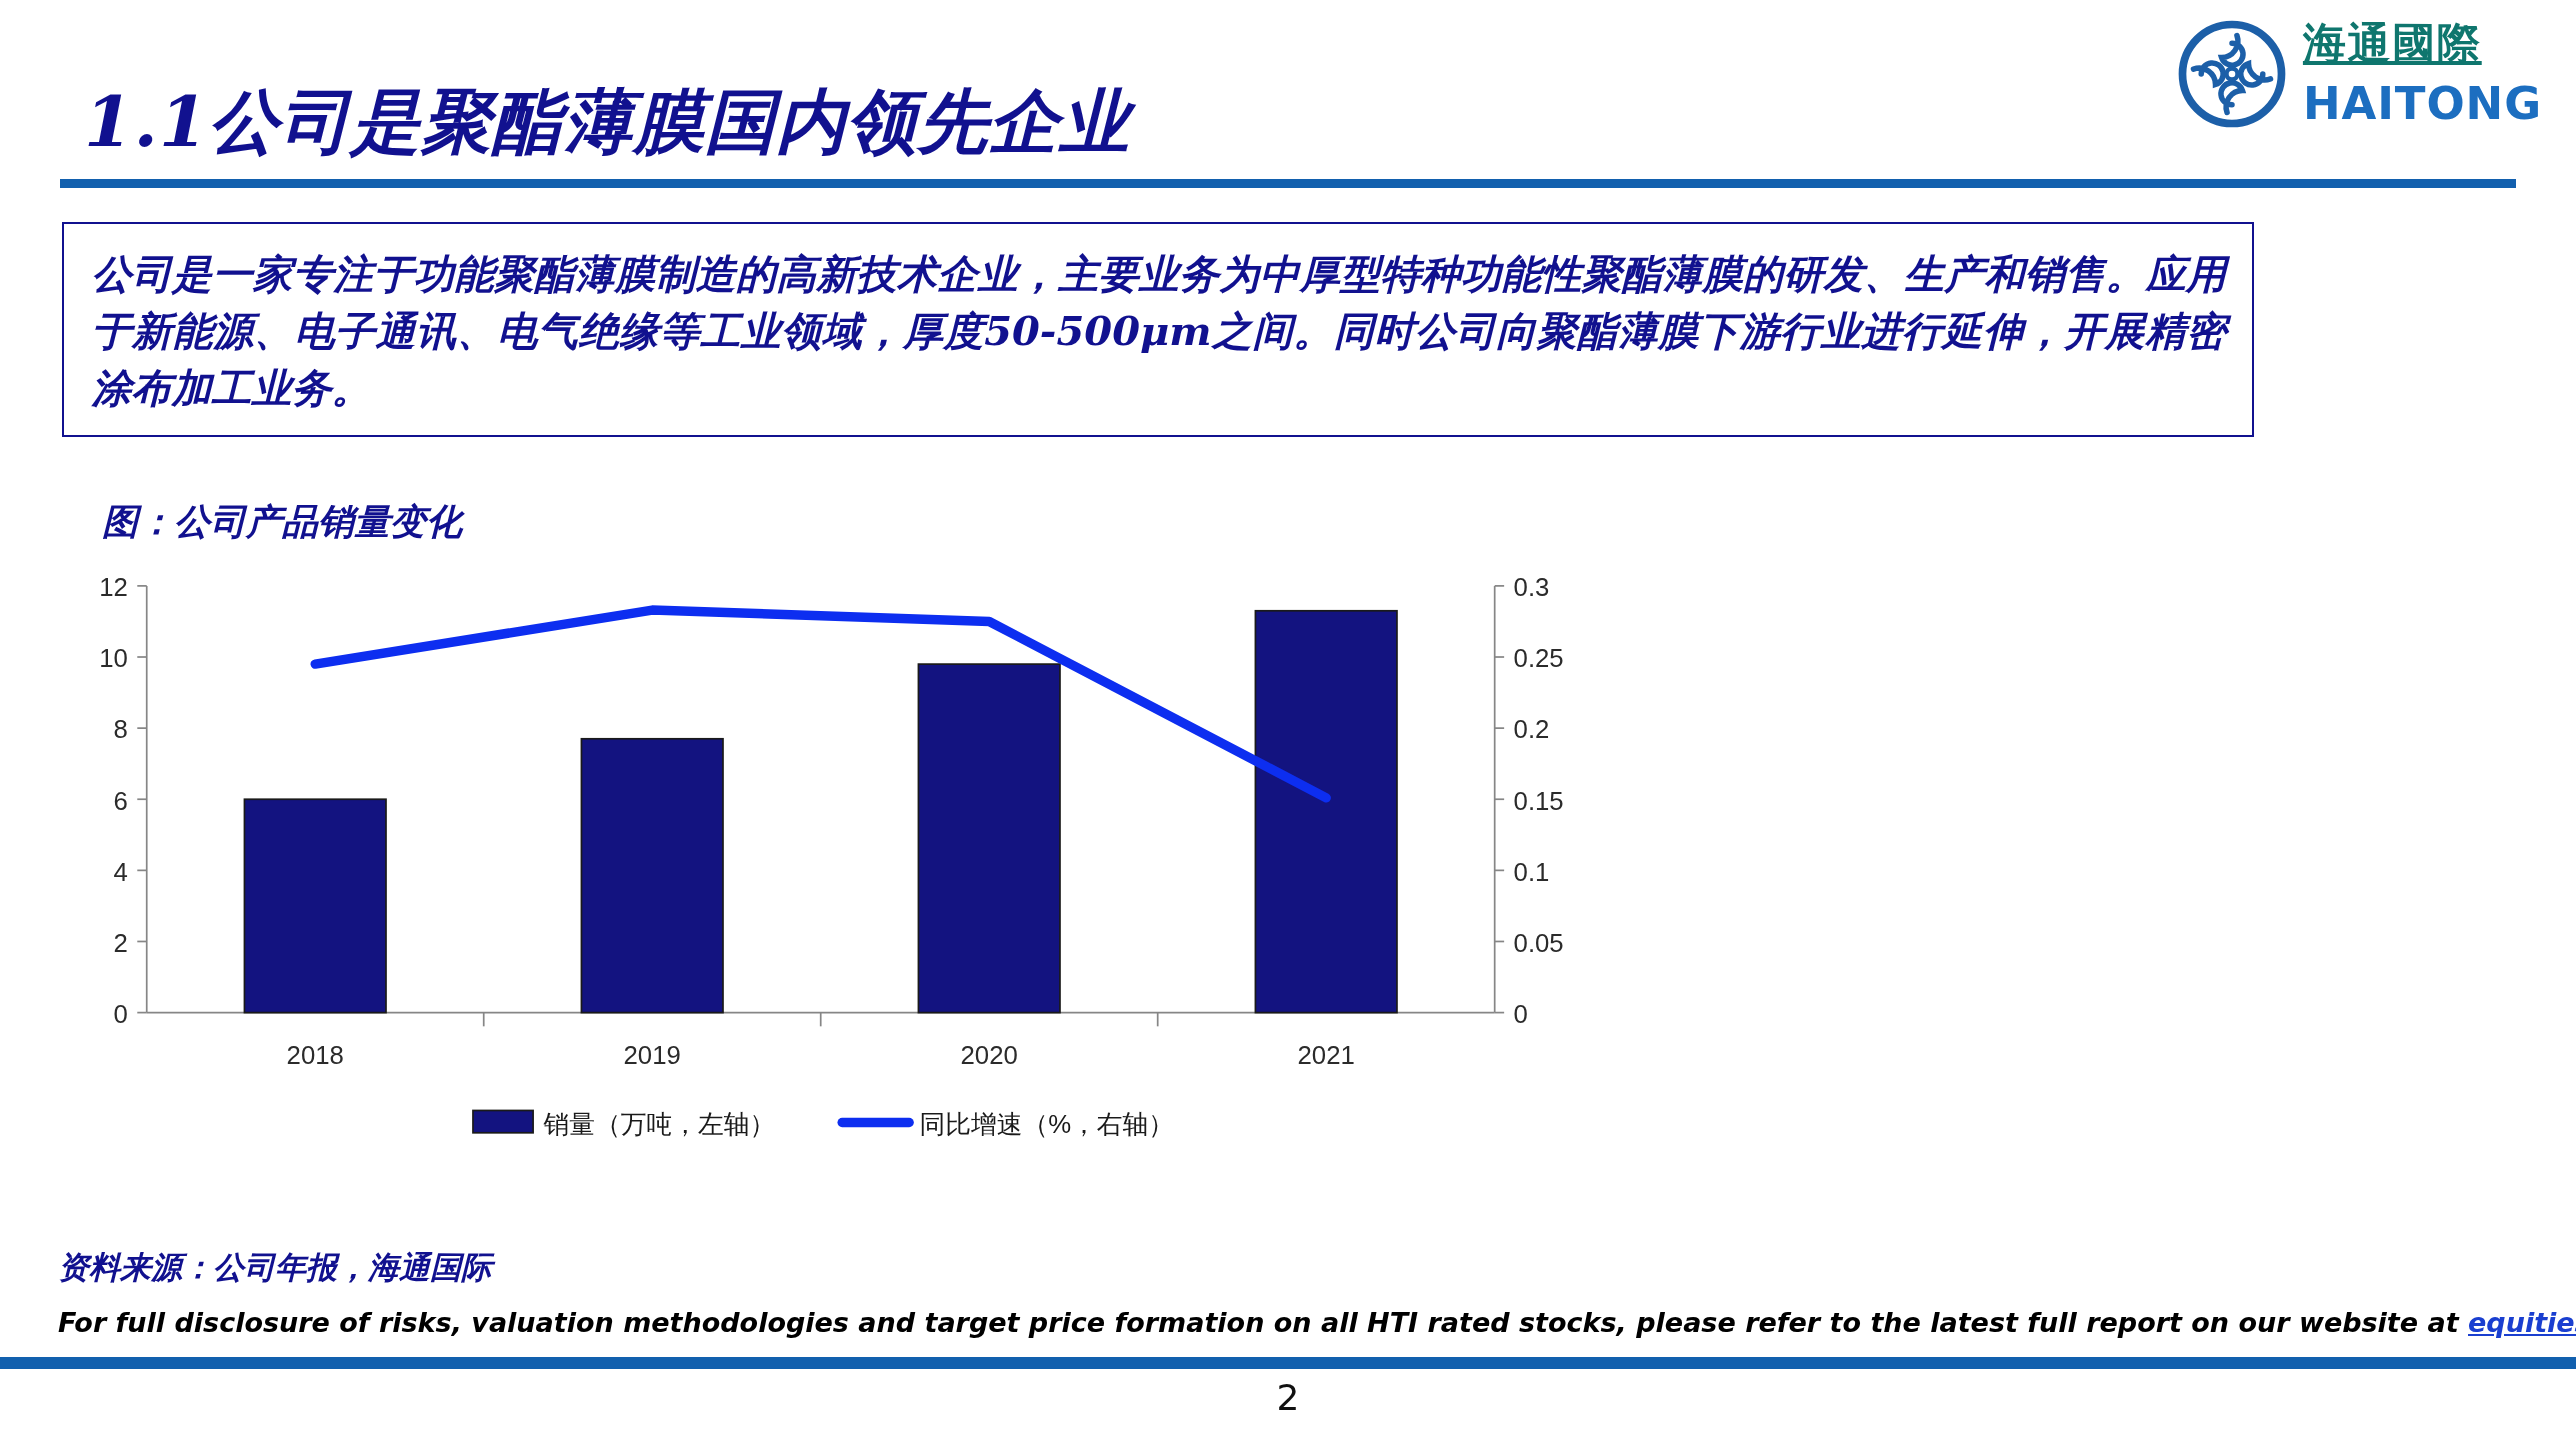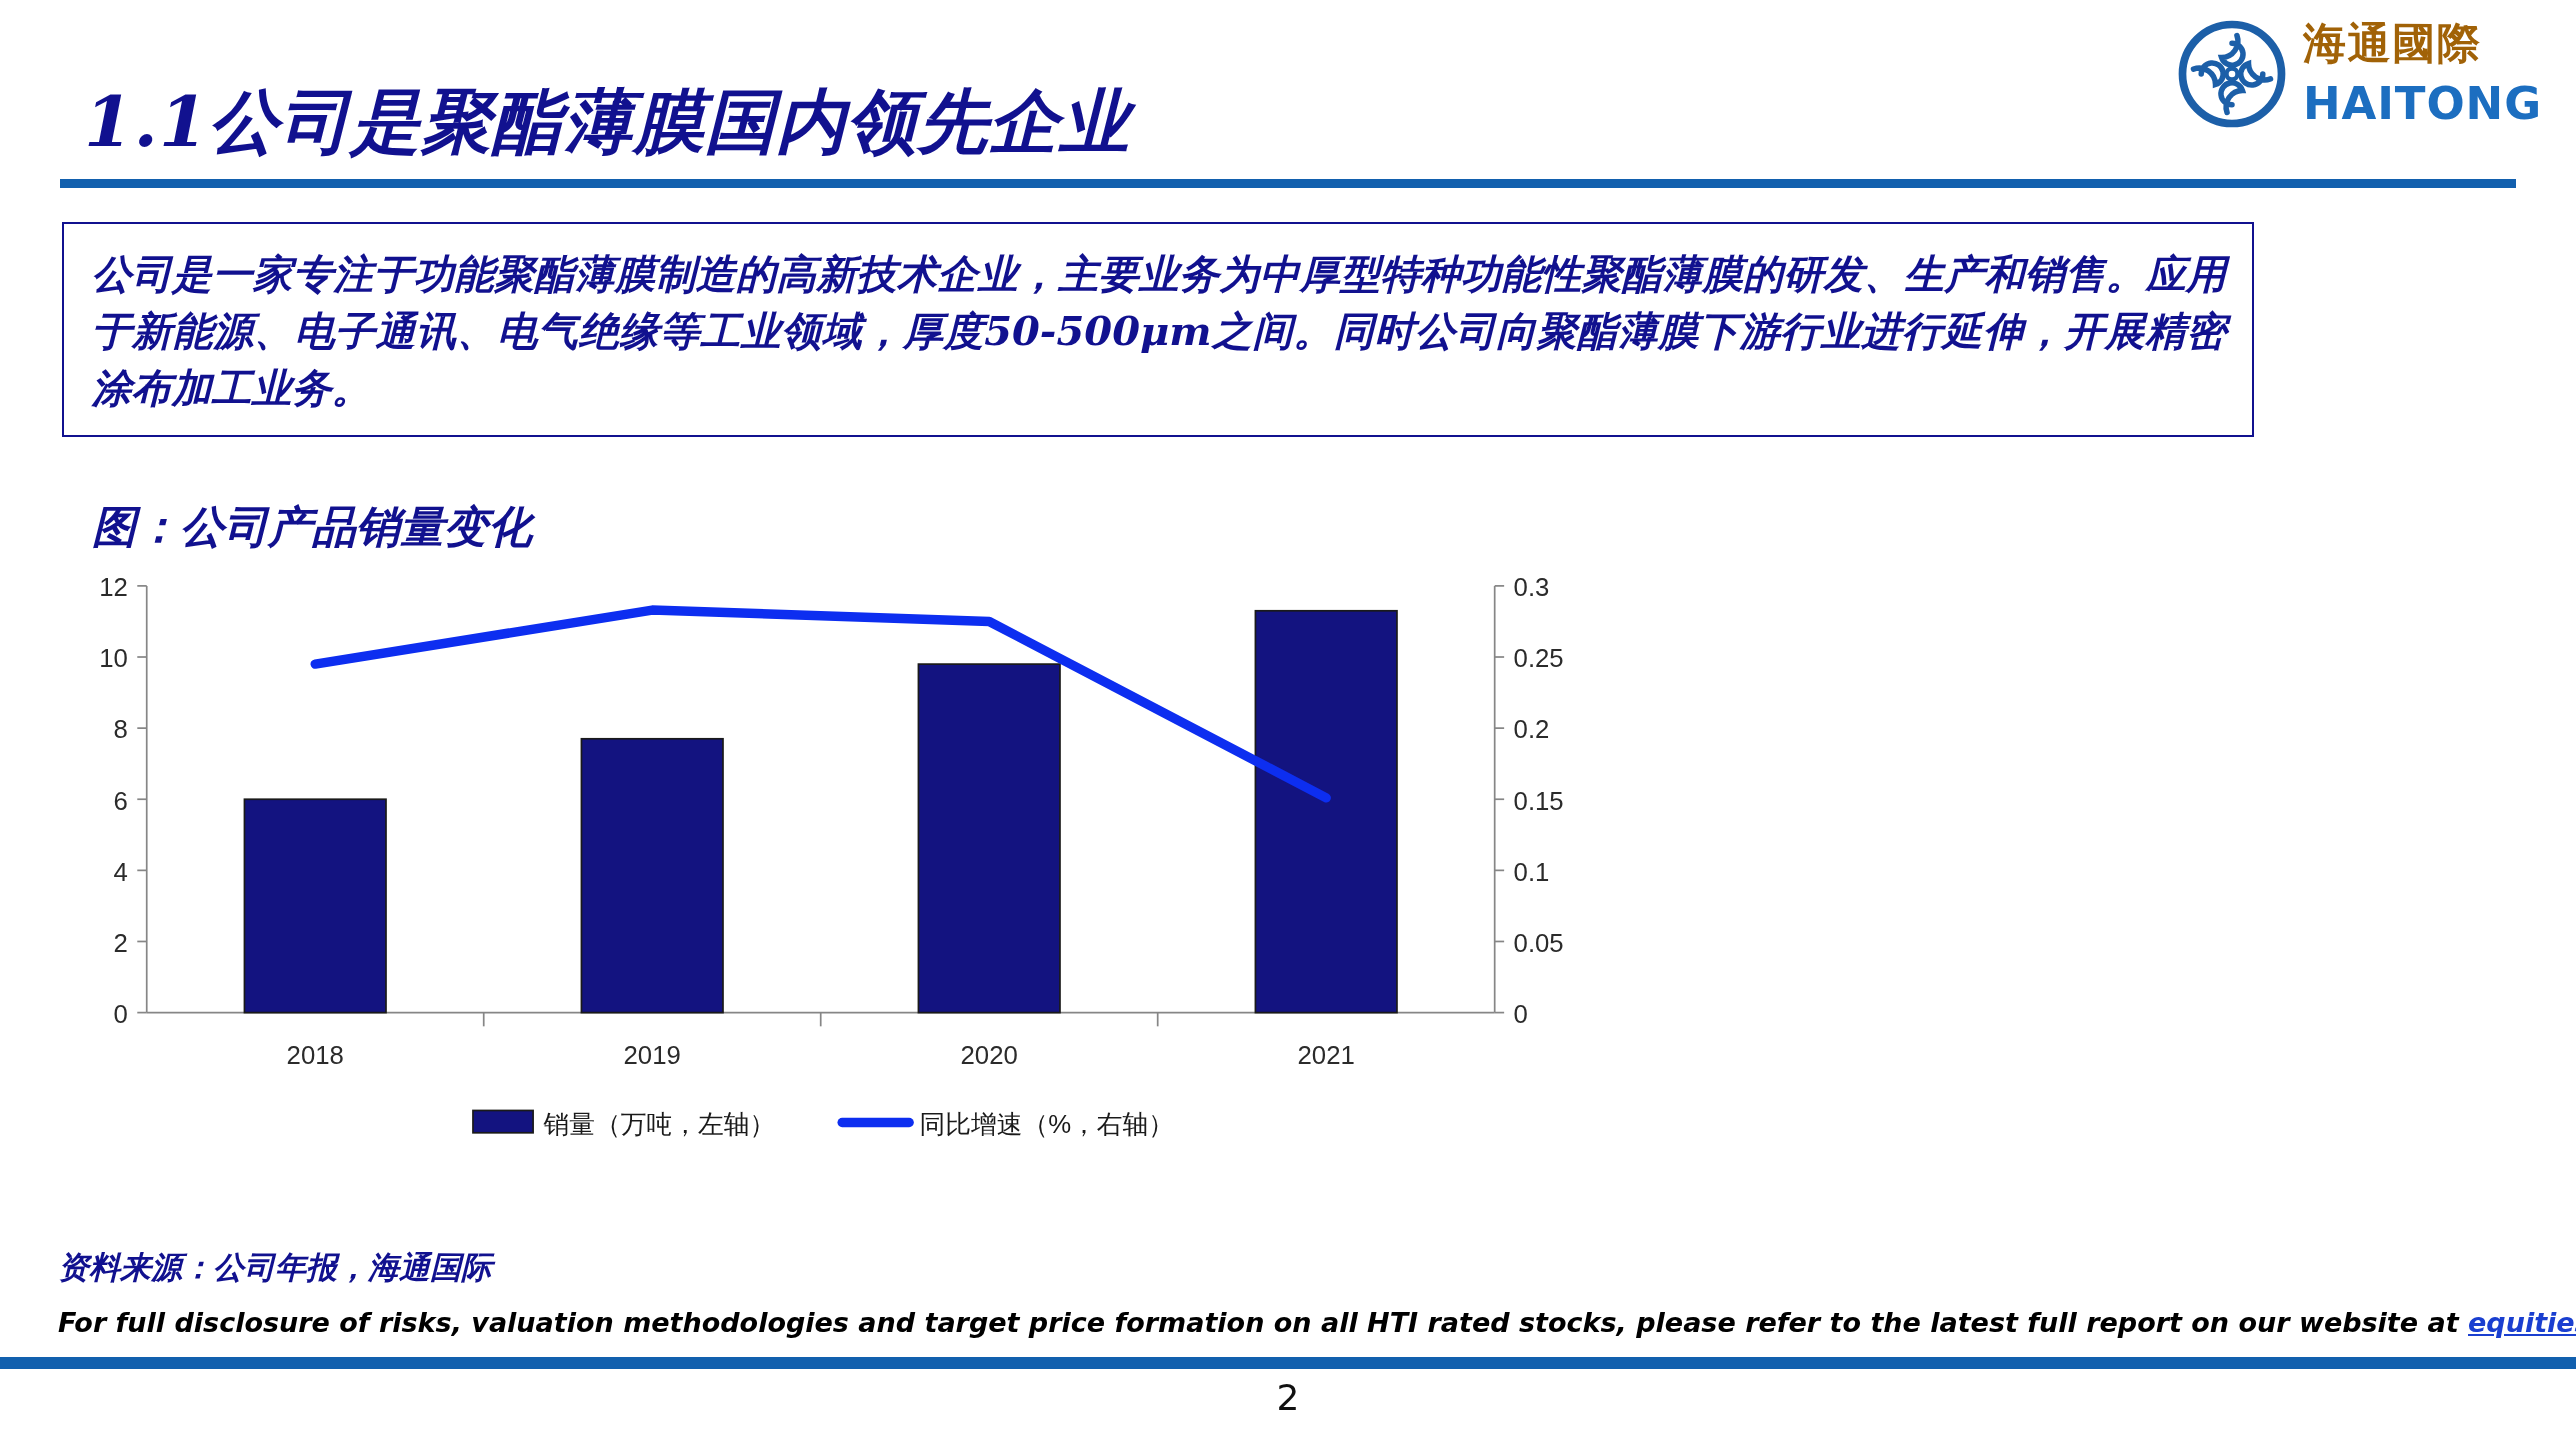--- a/index.html
+++ b/index.html
@@ -60,22 +60,23 @@
   .logo-text {
     display: flex;
     flex-direction: column;
     justify-content: center;
     line-height: 1.0;
   }
   .logo-cn {
     font-family: "DejaVu Sans", sans-serif;
     font-size: 43px;
     font-weight: bold;
-    color: #a16207;
+    color: #0f766e;
     letter-spacing: 1.7px;
+    text-decoration: underline;
   }
   .logo-en {
     font-family: "DejaVu Sans", sans-serif;
     font-size: 45px;
     font-weight: bold;
     color: #1c6ec0;
     letter-spacing: 0.9px;
     margin-top: 16px;
   }
 
@@ -97,26 +98,26 @@
     font-style: italic;
     font-size: 40px;
     line-height: 1.42;
     color: #11118f;
     text-align: justify;
   }
 
   
   .chart-caption {
     position: absolute;
-    left: 92px;
+    left: 102px;
     top: 498px;
     font-family: "DejaVu Serif", "Liberation Serif", serif;
     font-weight: bold;
     font-style: italic;
-    font-size: 44px;
+    font-size: 36px;
     color: #11118f;
   }
   .chart-wrap {
     position: absolute;
     left: 52px;
     top: 567px;
     width: 1546px;
     height: 601px;
   }
   .chart-svg { display: block; }

